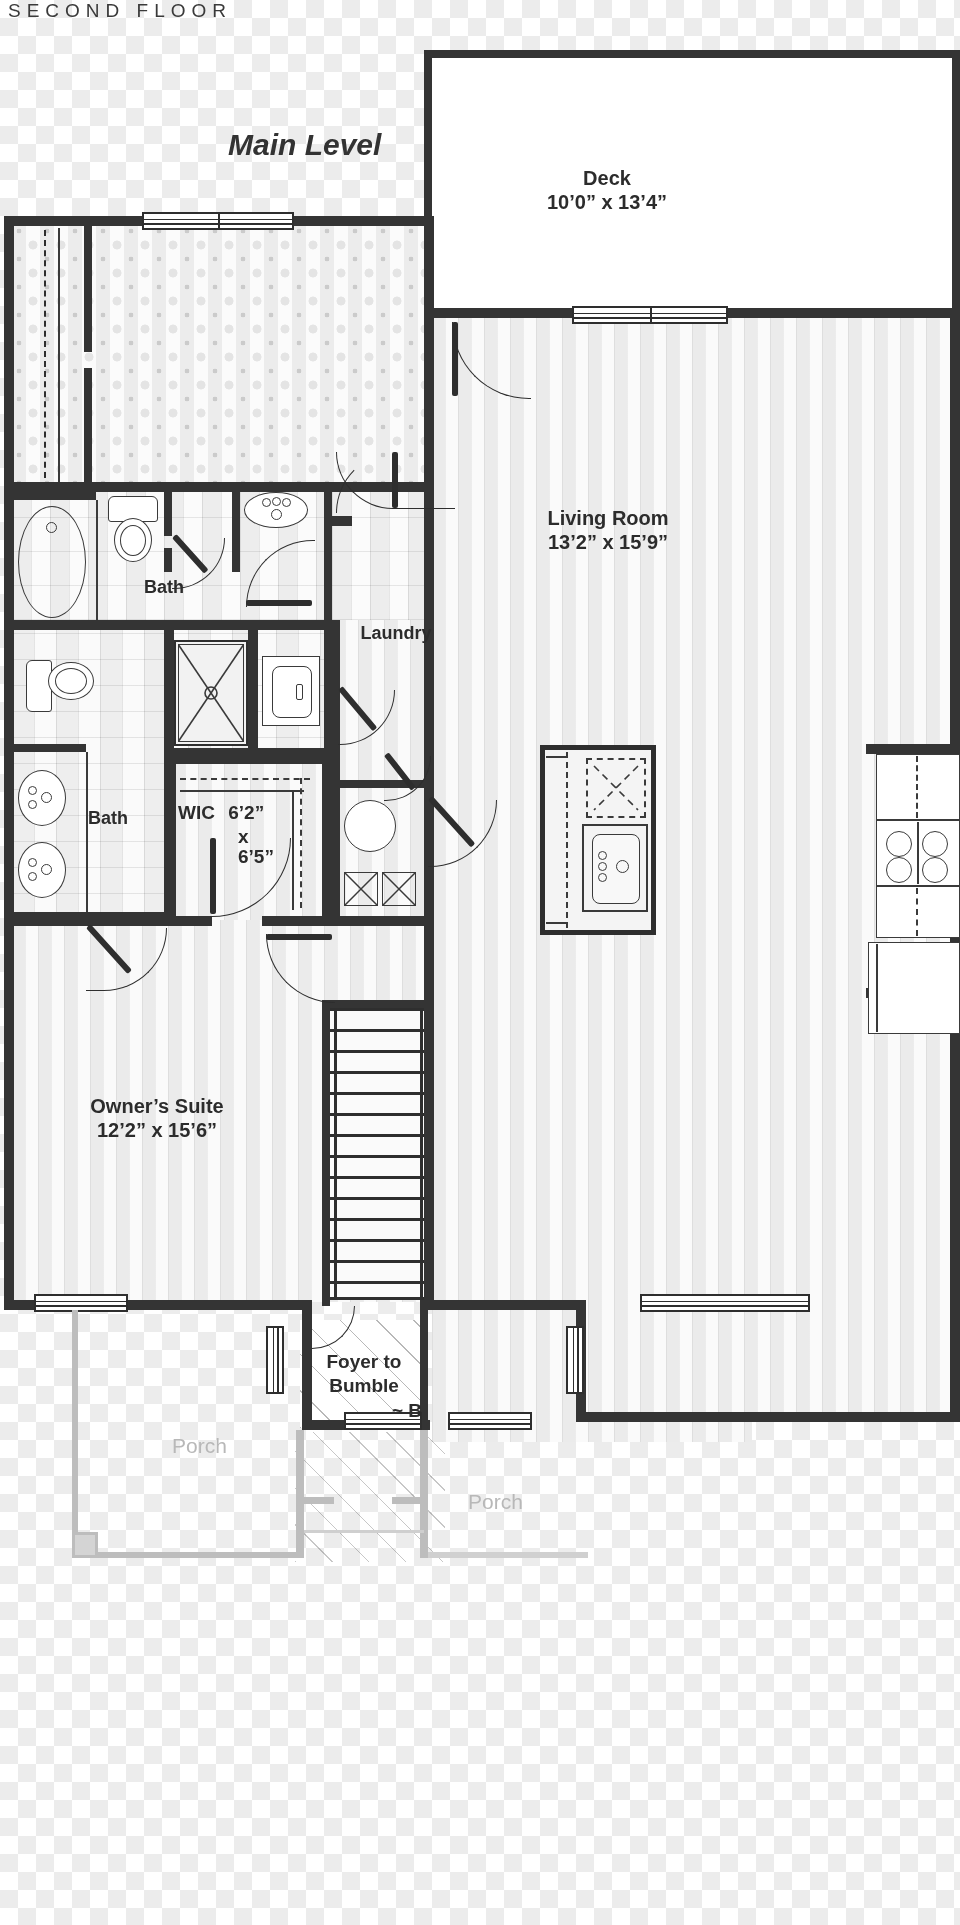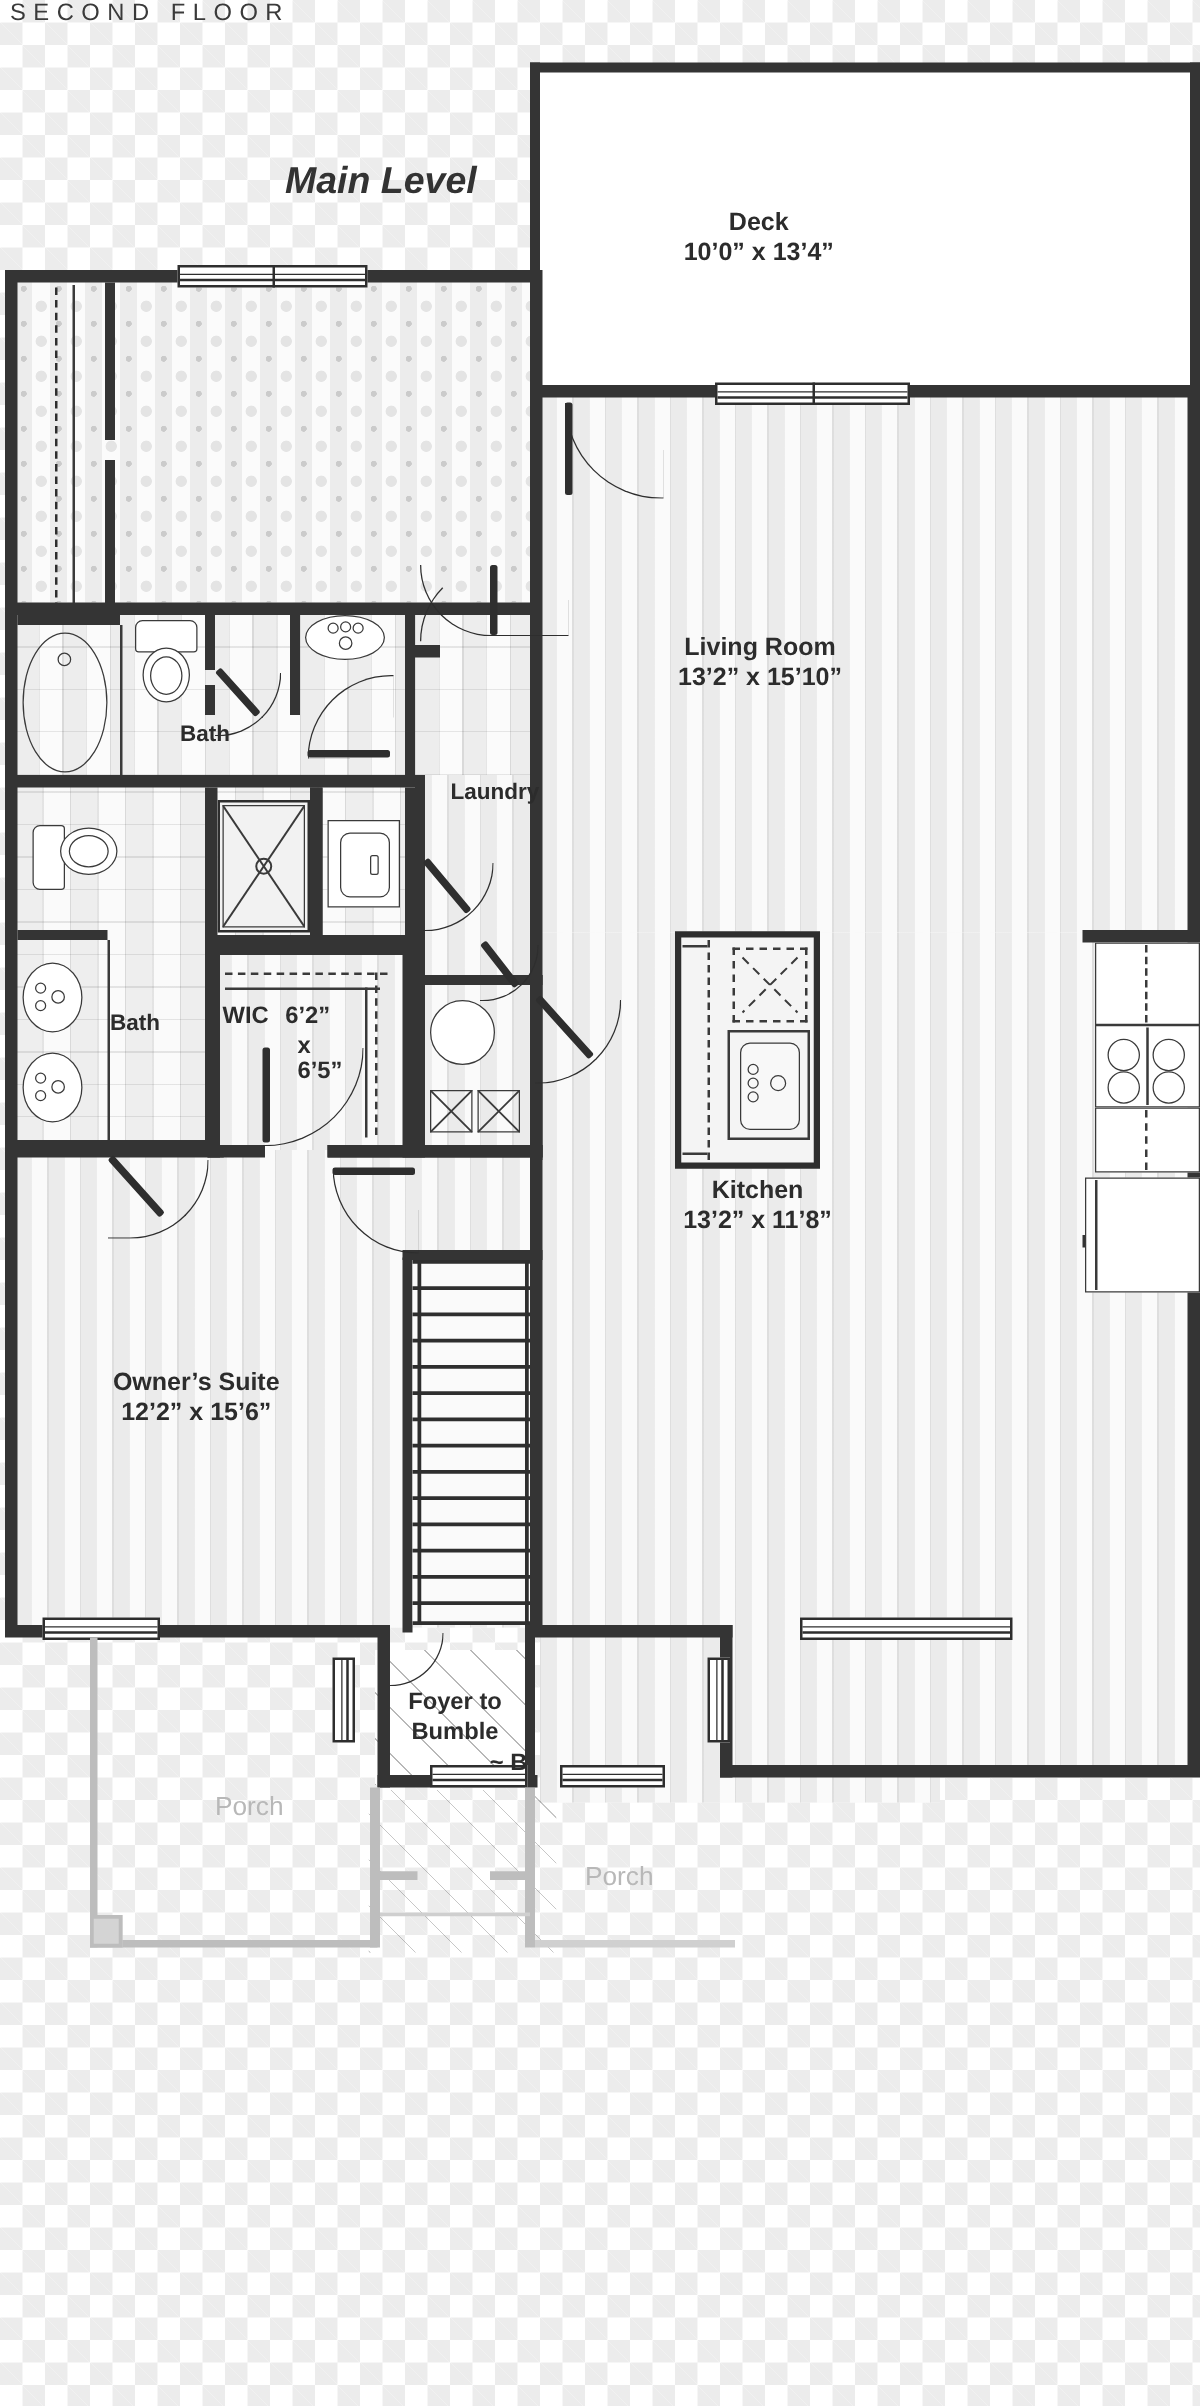--- a/index.html
+++ b/index.html
@@ -418,27 +418,23 @@
   <div class="gwall" style="left:428px;top:1552px;width:160px;height:6px;background:#d0d0d0;"></div>
 
   <div class="rlabel" style="left:512px;top:166px;width:190px;">
     <span class="nm">Deck</span>
     <span class="dim">10’0” x 13’4”</span>
   </div>
 
 
   <div class="rlabel" style="left:508px;top:506px;width:200px;">
     <span class="nm">Living Room</span>
-    <span class="dim">13’2” x 15’10”</span>
-  </div>
-
-  <div class="rlabel" style="left:508px;top:940px;width:196px;">
-    <span class="nm">Kitchen</span>
-    <span class="dim">13’2” x 11’8”</span>
-  </div>
+    <span class="dim">13’2” x 15’9”</span>
+  </div>
+
 
 
   <div class="rlabel" style="left:62px;top:1094px;width:190px;">
     <span class="nm">Owner’s Suite</span>
     <span class="dim">12’2” x 15’6”</span>
   </div>
 
   <div class="rlabel sm" style="left:112px;top:577px;width:104px;">
     <span class="nm">Bath</span>
   </div>

